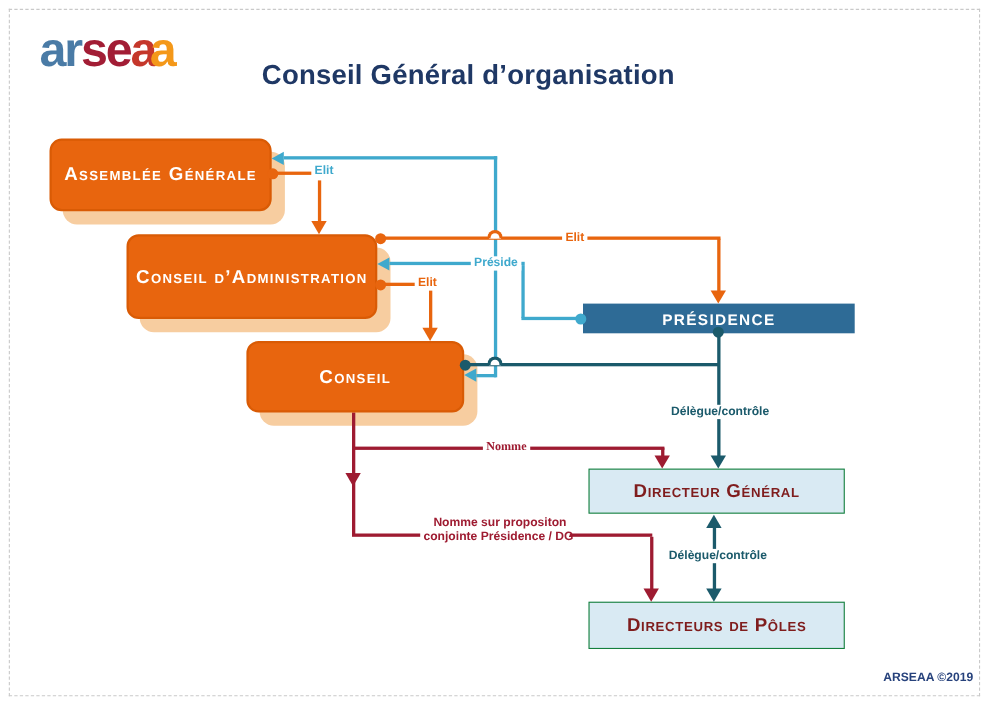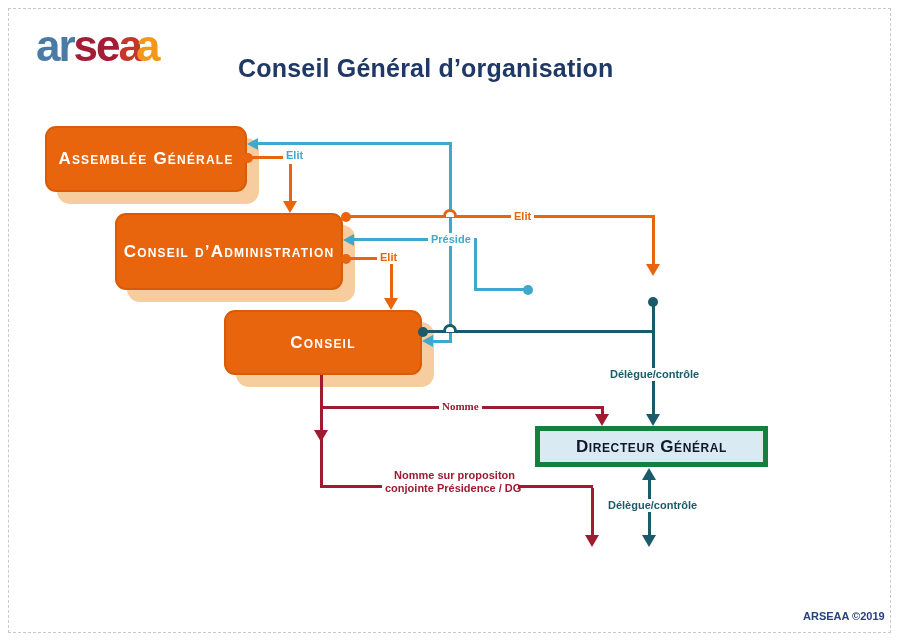--- a/index.html
+++ b/index.html
@@ -20,21 +20,21 @@
   .page-title{position:absolute;left:238px;top:54px;font-size:25px;font-weight:bold;color:#1F3865;letter-spacing:0.2px;}
   .footer-credit{position:absolute;left:803px;top:610px;font-size:11px;font-weight:bold;color:#27427C;}
 
   
   .node{position:absolute;display:flex;align-items:center;justify-content:center;text-align:center;box-sizing:border-box;}
   .node-orange{background:#E8650E;border:2px solid #D95B05;border-radius:11px;color:#fff;
     font-weight:bold;font-variant:small-caps;font-size:17px;letter-spacing:1.2px;z-index:3;}
   .node-shadow{position:absolute;background:#F7CDA0;border-radius:13px;z-index:1;}
   .node-presidence{background:#2E6B96;color:#fff;font-weight:bold;font-size:14px;
     text-transform:uppercase;letter-spacing:1.2px;z-index:3;}
-  .node-light{background:#D9EAF3;border:5px solid #15803d;color:#0f172a;
+  .node-light{background:#D9EAF3;border:1px solid #15803d;color:#7f1d1d;
     font-weight:bold;font-variant:small-caps;font-size:17px;letter-spacing:0.6px;z-index:3;}
 
   
   .orange{color:#E8650E;} .cyan{color:#3FA9CD;} .teal{color:#1B5A6B;} .red{color:#9E1B31;}
   .hl{position:absolute;height:3px;background:currentColor;z-index:2;}
   .vl{position:absolute;width:3px;background:currentColor;z-index:2;}
   .dot{position:absolute;width:10px;height:10px;border-radius:50%;background:currentColor;z-index:4;}
   .arr{position:absolute;width:0;height:0;z-index:4;}
   .arr.a-left{border-top:6px solid transparent;border-bottom:6px solid transparent;border-right:11px solid currentColor;}
   .arr.a-down{border-left:7px solid transparent;border-right:7px solid transparent;border-top:12px solid currentColor;}
@@ -56,21 +56,23 @@
   </div>
   <div class="page-title">Conseil Général d’organisation</div>
 
   <div class="node-shadow" style="left:57px;top:138px;width:202px;height:66px;"></div>
   <div class="node-shadow" style="left:127px;top:225px;width:228px;height:77px;"></div>
   <div class="node-shadow" style="left:236px;top:322px;width:198px;height:65px;"></div>
 
   <div class="node node-orange" style="left:45px;top:126px;width:202px;height:66px;">Assemblée Générale</div>
   <div class="node node-orange" style="left:115px;top:213px;width:228px;height:77px;">Conseil d’Administration</div>
   <div class="node node-orange" style="left:224px;top:310px;width:198px;height:65px;">Conseil</div>
+  <div class="node node-presidence" style="left:530px;top:276px;width:247px;height:27px;">Présidence</div>
   <div class="node node-light" style="left:535px;top:426px;width:233px;height:41px;">Directeur Général</div>
+  <div class="node node-light" style="left:535px;top:547px;width:233px;height:43px;">Directeurs de Pôles</div>
 
   <div class="arr a-left cyan" style="left:247px;top:138px;"></div>
   <div class="hl cyan" style="left:258px;top:142px;width:194px;"></div>
   <div class="vl cyan" style="left:449px;top:142px;height:201px;"></div>
   <div class="arr a-left cyan" style="left:343px;top:234px;"></div>
   <div class="hl cyan" style="left:354px;top:238px;width:123px;"></div>
   <div class="elabel cyan" style="left:428px;top:233px;">Préside</div>
   <div class="vl cyan" style="left:474px;top:241px;height:48px;"></div>
   <div class="hl cyan" style="left:474px;top:288px;width:52px;"></div>
   <div class="dot cyan" style="left:523px;top:285px;"></div>

